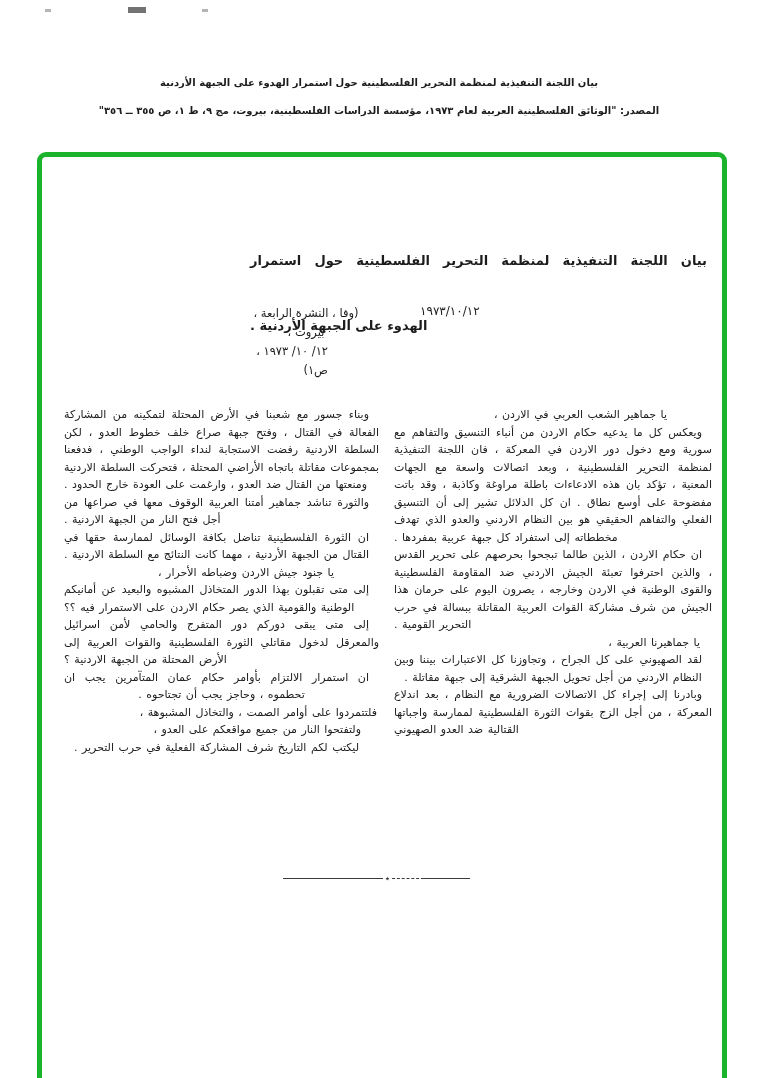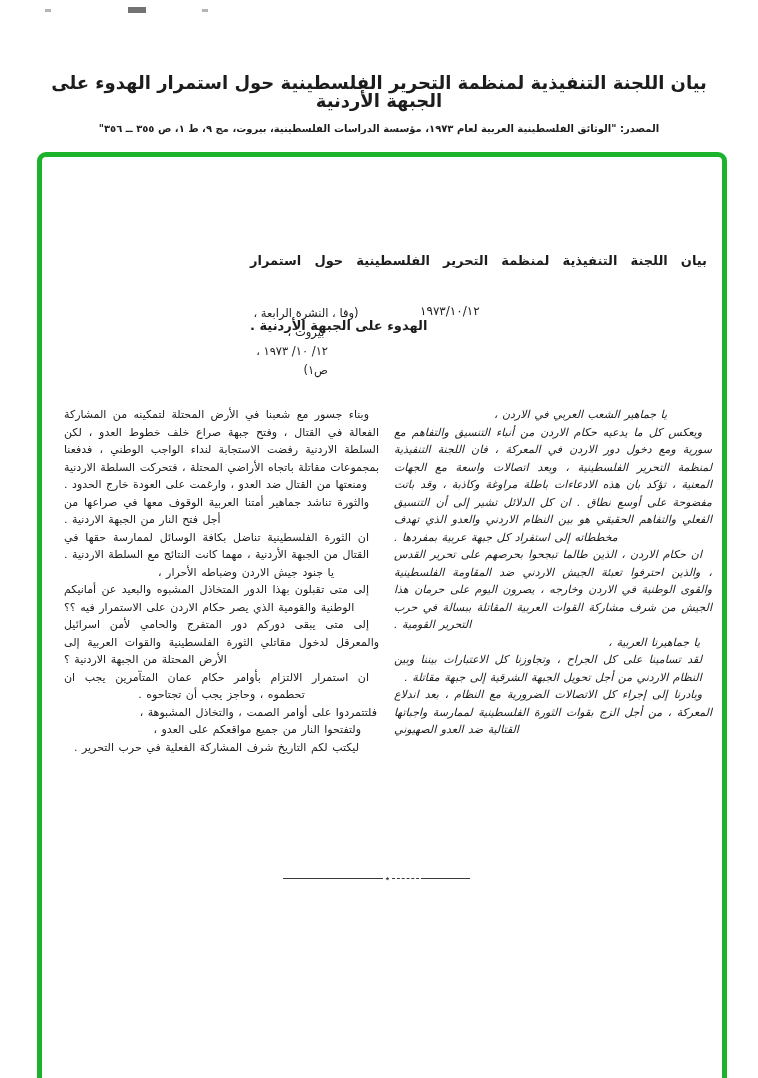--- a/index.html
+++ b/index.html
@@ -7,40 +7,40 @@
     position:relative;width:758px;height:1078px;background:#ffffff;
     font-family:"DejaVu Sans",sans-serif;color:#1c1c1c;overflow:hidden;
   }
   
   .artifact{position:absolute;background:#5a5a5a;}
   .a1{left:45px;top:9px;width:6px;height:3px;opacity:.45;}
   .a2{left:128px;top:7px;width:18px;height:6px;opacity:.85;}
   .a3{left:202px;top:9px;width:6px;height:3px;opacity:.45;}
   
   .hdr{position:absolute;left:21px;top:74px;width:716px;text-align:center;direction:rtl;}
-  .hdr-title{font-weight:bold;font-size:18px;line-height:18px;}
+  .hdr-title{font-weight:bold;font-size:10px;line-height:18px;}
   .hdr-src{font-weight:bold;font-size:10px;line-height:13px;margin-top:12px;}
   
   .doc-box{
     position:absolute;left:37px;top:152px;width:690px;height:995px;
     border:5px solid #1cb32c;border-radius:9px;background:#ffffff;box-sizing:border-box;
   }
   .doc-title{position:absolute;left:208px;top:92px;width:457px;direction:rtl;
     font-weight:bold;font-size:13px;line-height:23px;}
   .doc-title-l1{text-align:justify;text-align-last:justify;}
   .doc-title-l2{text-align:left;margin-top:42px;}
   .doc-date{position:absolute;left:378px;top:147px;direction:rtl;font-size:12px;white-space:nowrap;}
   .doc-wafa{position:absolute;left:196px;top:147px;width:136px;direction:rtl;
     font-size:11.5px;line-height:19px;}
   .wafa-l1{text-align:center;}
   .wafa-l2{text-align:right;padding-right:46px;}
   
   .cols{position:absolute;left:20px;top:249px;width:650px;direction:rtl;display:flex;gap:15px;}
   .col{font-size:11px;line-height:17.5px;}
-  .col-right{width:318px;font-style:italic;}
+  .col-right{width:318px;}
   .col-left{width:315px;}
   .para{margin:0;direction:rtl;text-align:justify;text-align-last:left;text-indent:10px;word-spacing:1px;}
   .last-center{text-align-last:center;}
   .voc{text-align:right;text-align-last:right;padding-right:45px;text-indent:0;}
   .voc-sm{text-align:right;text-align-last:right;padding-right:12px;text-indent:0;}
   .line-flush{text-align:right;text-align-last:right;padding-right:2px;text-indent:0;}
   .line-ind{text-align:left;text-align-last:right;padding-right:18px;text-indent:0;}
   
   .divider{position:absolute;left:241px;top:718px;width:190px;display:flex;align-items:center;}
   .seg{border-top:1.5px solid #3a3a3a;height:0;}
@@ -76,21 +76,21 @@
       <div class="wafa-l1">(وفا ، النشرة الرابعة ، بيروت ،</div>
       <div class="wafa-l2">١٢/‏ ١٠/‏ ١٩٧٣ ، ص١)</div>
     </div>
 
     <div class="cols">
       <div class="col col-right">
         <p class="para voc">يا جماهير الشعب العربي في الاردن ،</p>
         <p class="para">ويعكس كل ما يدعيه حكام الاردن من أنباء التنسيق والتفاهم مع سورية ومع دخول دور الاردن في المعركة ، فان اللجنة التنفيذية لمنظمة التحرير الفلسطينية ، وبعد اتصالات واسعة مع الجهات المعنية ، تؤكد بان هذه الادعاءات باطلة مراوغة وكاذبة ، وقد باتت مفضوحة على أوسع نطاق . ان كل الدلائل تشير إلى أن التنسيق الفعلي والتفاهم الحقيقي هو بين النظام الاردني والعدو الذي تهدف مخططاته إلى استفراد كل جبهة عربية بمفردها .</p>
         <p class="para">ان حكام الاردن ، الذين طالما تبجحوا بحرصهم على تحرير القدس ، والذين احترفوا تعبئة الجيش الاردني ضد المقاومة الفلسطينية والقوى الوطنية في الاردن وخارجه ، يصرون اليوم على حرمان هذا الجيش من شرف مشاركة القوات العربية المقاتلة ببسالة في حرب التحرير القومية .</p>
         <p class="para voc-sm">يا جماهيرنا العربية ،</p>
-        <p class="para last-center">لقد تسامينا على كل الجراح ، وتجاوزنا كل الاعتبارات بيننا وبين النظام الاردني من أجل تحويل الجبهة الشرقية إلى جبهة مقاتلة .</p>
+        <p class="para last-center">لقد الصهيوني على كل الجراح ، وتجاوزنا كل الاعتبارات بيننا وبين النظام الاردني من أجل تحويل الجبهة الشرقية إلى جبهة مقاتلة .</p>
         <p class="para">وبادرنا إلى إجراء كل الاتصالات الضرورية مع النظام ، بعد اندلاع المعركة ، من أجل الزج بقوات الثورة الفلسطينية لممارسة واجباتها القتالية ضد العدو الصهيوني</p>
       </div>
       <div class="col col-left">
         <p class="para">وبناء جسور مع شعبنا في الأرض المحتلة لتمكينه من المشاركة الفعالة في القتال ، وفتح جبهة صراع خلف خطوط العدو ، لكن السلطة الاردنية رفضت الاستجابة لنداء الواجب الوطني ، فدفعنا بمجموعات مقاتلة باتجاه الأراضي المحتلة ، فتحركت السلطة الاردنية ومنعتها من القتال ضد العدو ، وارغمت على العودة خارج الحدود .</p>
         <p class="para">والثورة تناشد جماهير أمتنا العربية الوقوف معها في صراعها من أجل فتح النار من الجبهة الاردنية .</p>
         <p class="para">ان الثورة الفلسطينية تناضل بكافة الوسائل لممارسة حقها في القتال من الجبهة الأردنية ، مهما كانت النتائج مع السلطة الاردنية .</p>
         <p class="para voc">يا جنود جيش الاردن وضباطه الأحرار ،</p>
         <p class="para">إلى متى تقبلون بهذا الدور المتخاذل المشبوه والبعيد عن أمانيكم الوطنية والقومية الذي يصر حكام الاردن على الاستمرار فيه ؟؟</p>
         <p class="para">إلى متى يبقى دوركم دور المتفرج والحامي لأمن اسرائيل والمعرقل لدخول مقاتلي الثورة الفلسطينية والقوات العربية إلى الأرض المحتلة من الجبهة الاردنية ؟</p>
         <p class="para last-center">ان استمرار الالتزام بأوامر حكام عمان المتآمرين يجب ان تحطموه ، وحاجز يجب أن تجتاحوه .</p>

